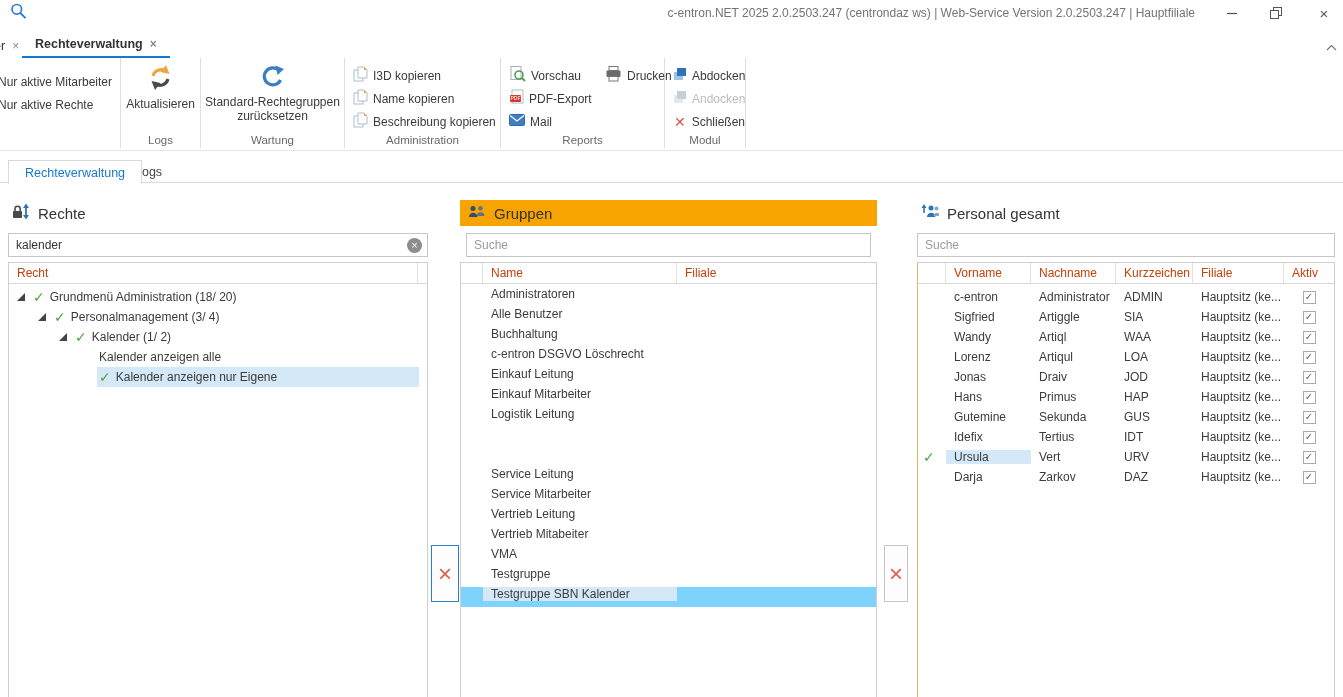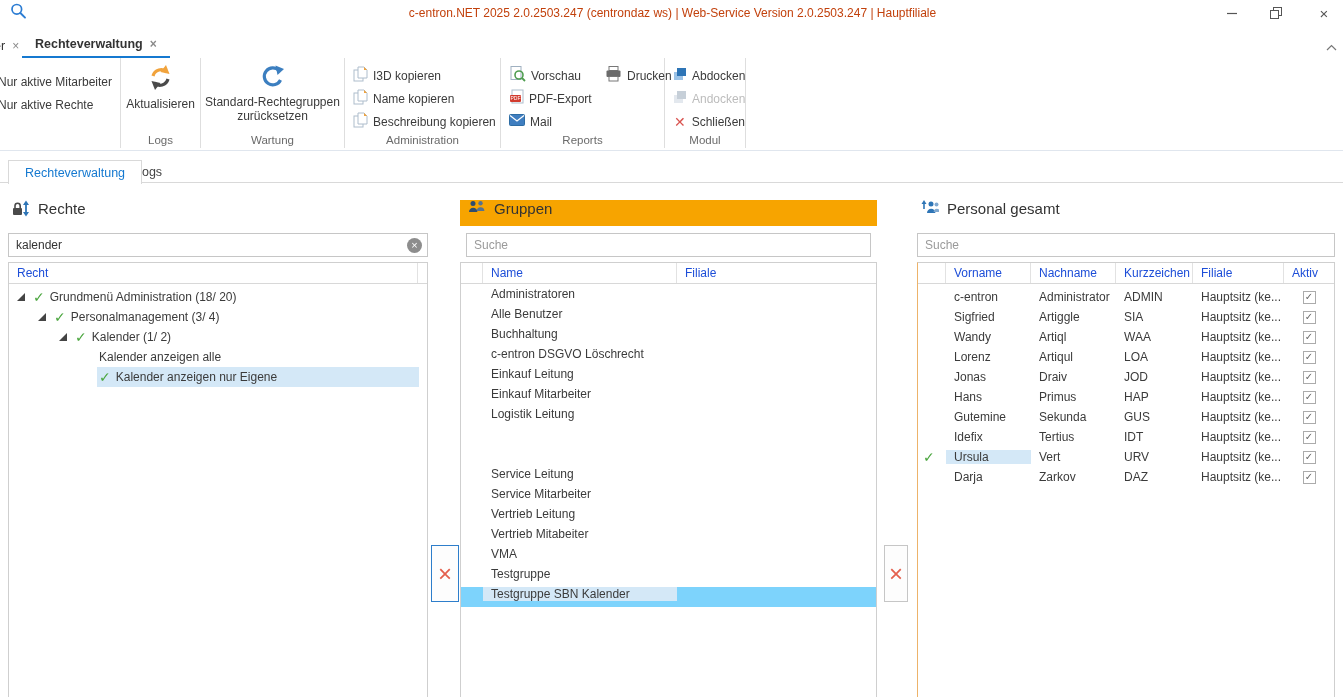--- a/index.html
+++ b/index.html
@@ -2,21 +2,21 @@
 <html><head>
 <meta charset="utf-8">
 <style>
   *{margin:0;padding:0;box-sizing:border-box}
   html,body{width:1343px;height:697px;overflow:hidden}
   body{position:relative;background:#fff;font-family:"Liberation Sans","DejaVu Sans",sans-serif;font-size:12px;color:#3b3b3b}
 
   
   .titlebar{position:absolute;top:0;left:0;width:100%;height:28px}
   .tb-search{position:absolute;left:10px;top:3px}
-  .app-title{position:absolute;left:150px;right:148px;top:6px;text-align:center;color:#c2410c;font-size:12px;white-space:nowrap}
+  .app-title{position:absolute;left:150px;right:148px;top:6px;text-align:right;color:#737373;font-size:12px;white-space:nowrap}
   .win-btn{position:absolute;top:4px;width:22px;height:18px;display:flex;align-items:center;justify-content:center;color:#555}
   .wb-min{right:100px}.wb-restore{right:56px}.wb-close{right:8px;font-size:15px}
 
   
   .module-tabs{position:absolute;top:32px;left:0;width:100%;height:27px}
   .mtab{position:absolute;top:0;height:27px;display:flex;align-items:center;gap:7px;font-size:12.5px;color:#333}
   .mtab .tab-close{color:#8a8a8a;font-size:12px}
   .mtab-partial{left:-12px;padding:0 6px}
   .mtab-active{left:22px;padding:0 13px;border-bottom:3px solid #1579d0;font-weight:600}
   .ribbon-chevron{position:absolute;right:6px;top:8px}
@@ -46,30 +46,30 @@
   .page-tabs{position:absolute;top:160px;left:0;width:100%;height:23px;border-bottom:1px solid #d9d9d9}
   .ptab{position:absolute;top:0;height:23px;display:flex;align-items:center;padding:0 16px;font-size:12.5px;color:#444}
   .ptab-active{left:8px;border:1px solid #d9d9d9;border-bottom:none;background:#fff;color:#1579d0;height:24px;z-index:2}
   .ptab-logs{left:119px}
 
   
   .panel{position:absolute;top:200px;bottom:0}
   .p-rights{left:8px;width:420px}
   .p-groups{left:460px;width:417px}
   .p-personnel{left:917px;width:418px}
-  .panel-header{height:26px;display:flex;gap:8px;font-size:15px;color:#333;padding-left:4px}
+  .panel-header{height:26px;display:flex;align-items:center;gap:8px;font-size:15px;color:#333;padding-left:4px}
   .p-groups .panel-header{background:#f7a400;padding-left:8px}
   .searchbox{position:relative;height:24px;border:1px solid #c6c6c6;margin-top:7px;display:flex;align-items:center;background:#fff}
   .p-groups .searchbox{margin:7px 6px 0}
   .searchbox input{border:none;outline:none;flex:1;height:100%;padding:0 24px 0 7px;font-family:inherit;font-size:12px;color:#333;background:transparent}
   .searchbox input::placeholder{color:#9a9a9a}
   .clear-btn{position:absolute;right:5px;top:4px;width:15px;height:15px;border-radius:50%;background:#8d8d8d;color:#fff;font-size:11px;line-height:14px;text-align:center;cursor:default}
   .tablebox{position:absolute;left:0;right:0;top:62px;bottom:-1px;border:1px solid #cfcfcf;background:#fff;overflow:hidden}
   .p-personnel .tablebox{border-left:1px solid #edb36a}
-  .thead{display:flex;height:21px;border-bottom:1px solid #d8d8d8;align-items:stretch;color:#1d4ed8}
+  .thead{display:flex;height:21px;border-bottom:1px solid #d8d8d8;align-items:stretch;color:#c2410c}
   .th{display:flex;align-items:center;padding-left:8px;border-right:1px solid #e2e2e2;white-space:nowrap;overflow:hidden}
   .th-fill{flex:1}
   .th-stub{width:9px;border-right:none}
   .th-narrow{width:22px;padding-left:0}
   
   .tree{padding-top:3px}
   .tree-row{display:flex;align-items:center;height:20px}
   .tree-pad{flex:none;height:1px}
   .tree-content{display:flex;align-items:center;gap:5px;flex:1;height:100%;margin-right:8px;padding-left:2px;white-space:nowrap}
   .tree-row.sel .tree-content{background:#d4e8f7}

